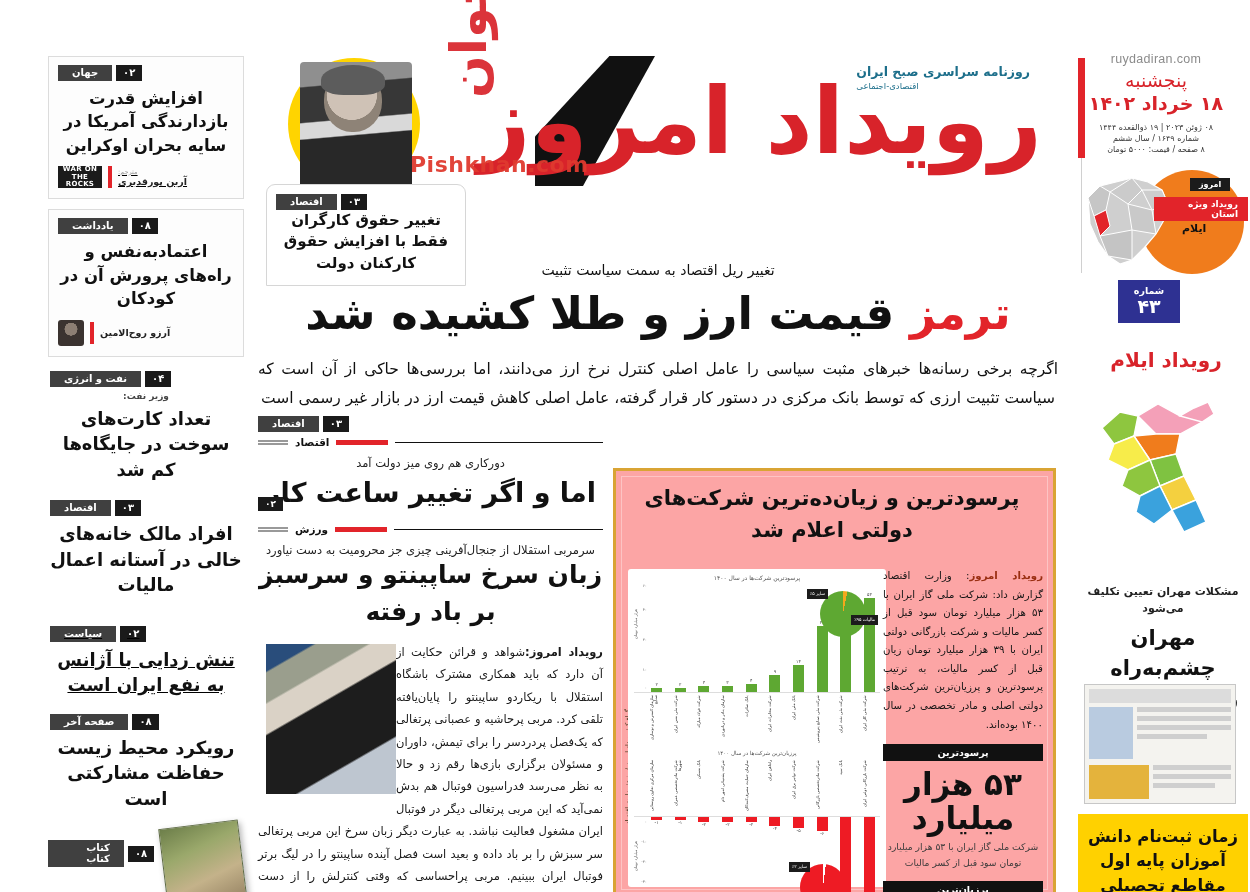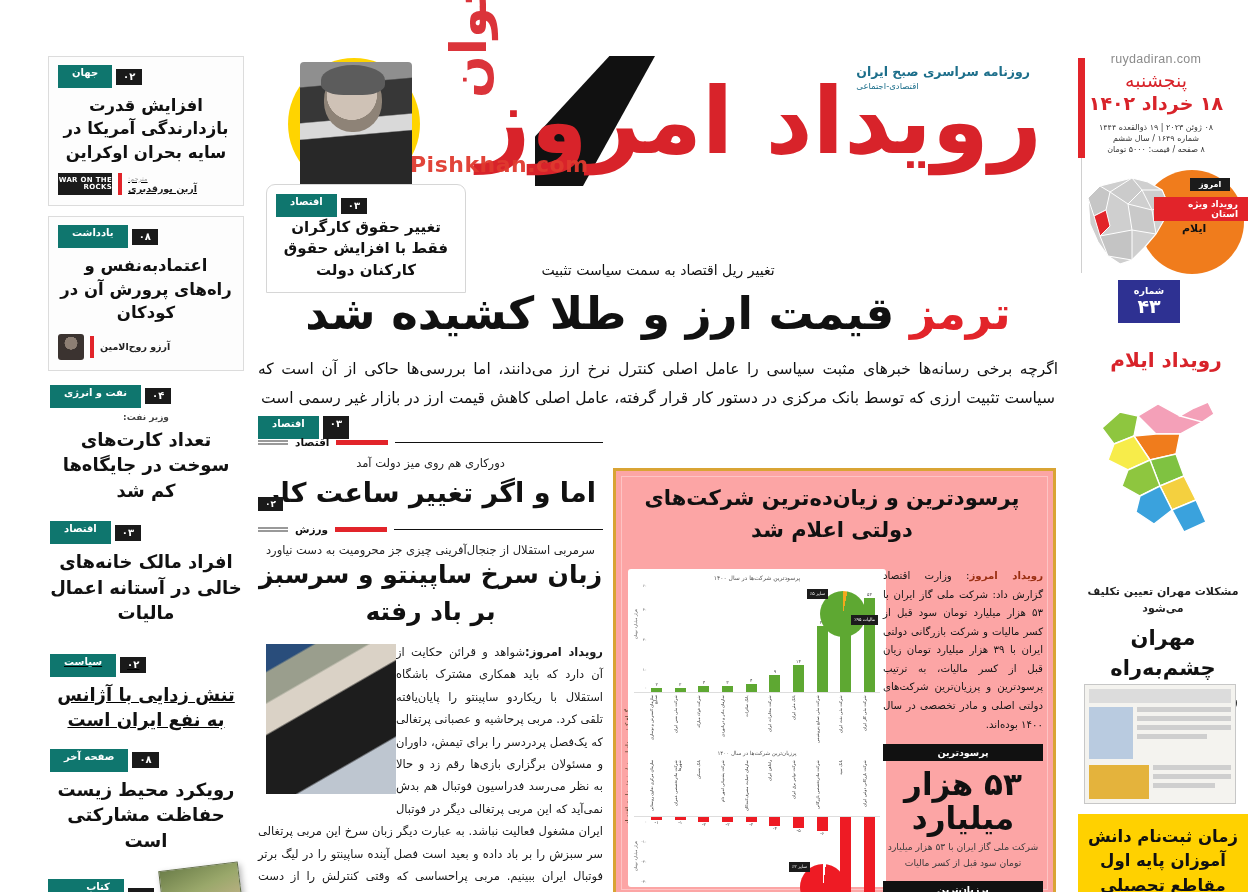--- a/index.html
+++ b/index.html
@@ -6,34 +6,34 @@
   html, body {
     width: 1250px; height: 892px;
     background: #ffffff;
     font-family: "DejaVu Sans", "Liberation Sans", sans-serif;
     overflow: hidden;
   }
   .page { position: relative; width: 1250px; height: 892px; background: #fff; }
 
   
   .kicker-row { display: flex; flex-direction: row-reverse; align-items: center; gap: 4px; justify-content: flex-start; }
-  .tag-red { background: #0f766e; color: #fff; font-size: 10px; font-weight: bold; padding: 2px 14px 10px 14px; letter-spacing: .5px; line-height: 1.1; }
+  .tag-red { background: #404040; color: #fff; font-size: 10px; font-weight: bold; padding: 2px 14px 3px 14px; letter-spacing: .5px; line-height: 1.1; }
   .tag-black { background: #1a1a1a; color: #fff; font-size: 10px; font-weight: bold; padding: 2px 7px 3px 7px; line-height: 1.1; }
   .hl { font-weight: bold; color: #111; line-height: 1.42; text-align: center; }
 
   
   .left-col { position: absolute; left: 48px; top: 56px; width: 196px; height: 812px; }
   .lbox { border: 1px solid #dcdcdc; background: #fdfdfd; padding: 8px 9px 10px 9px; margin-bottom: 10px; }
   .lbox .hl { font-size: 16.5px; margin-top: 6px; }
   .byline { display: flex; flex-direction: row-reverse; align-items: center; gap: 6px; justify-content: flex-start; margin-top: 9px; }
   .byline-name { font-size: 9.5px; font-weight: bold; color: #222; }
   .byline-sub { font-size: 6.5px; color: #999; }
   .bar-red { width: 4px; height: 22px; background: #e2242a; }
-  .warlogo { width: 54px; height: 22px; background: #1b1b1b; color: #fff; font-size: 7px; font-weight: bold;
-             display:flex; align-items:center; justify-content:center; letter-spacing:.3px; line-height:1.05; }
+  .warlogo { width: 44px; height: 22px; background: #1b1b1b; color: #fff; font-size: 7px; font-weight: bold;
+             display:flex; align-items:center; justify-content:center; text-align:center; letter-spacing:.3px; line-height:1.05; }
   .avatar-sq { width: 26px; height: 26px; border-radius: 3px; background:
         radial-gradient(circle at 50% 35%, #8d7f74 0 30%, #3b3330 31% 100%); }
 
   .lplain { padding: 4px 2px 0 2px; }
   .lplain .hl { font-size: 18px; margin-top: 5px; }
   .overline { font-size: 9px; color: #444; text-align: center; margin-top: 4px; font-weight: bold; }
 
   .book-row { display: flex; flex-direction: row-reverse; align-items: center; gap: 10px; margin-top: 12px; }
   .book-cover { width: 82px; height: 100px; transform: rotate(-7deg);
      background: linear-gradient(160deg,#6d7f4a 0%,#9aa86b 28%,#c4b28a 55%,#7e6a4f 100%);

